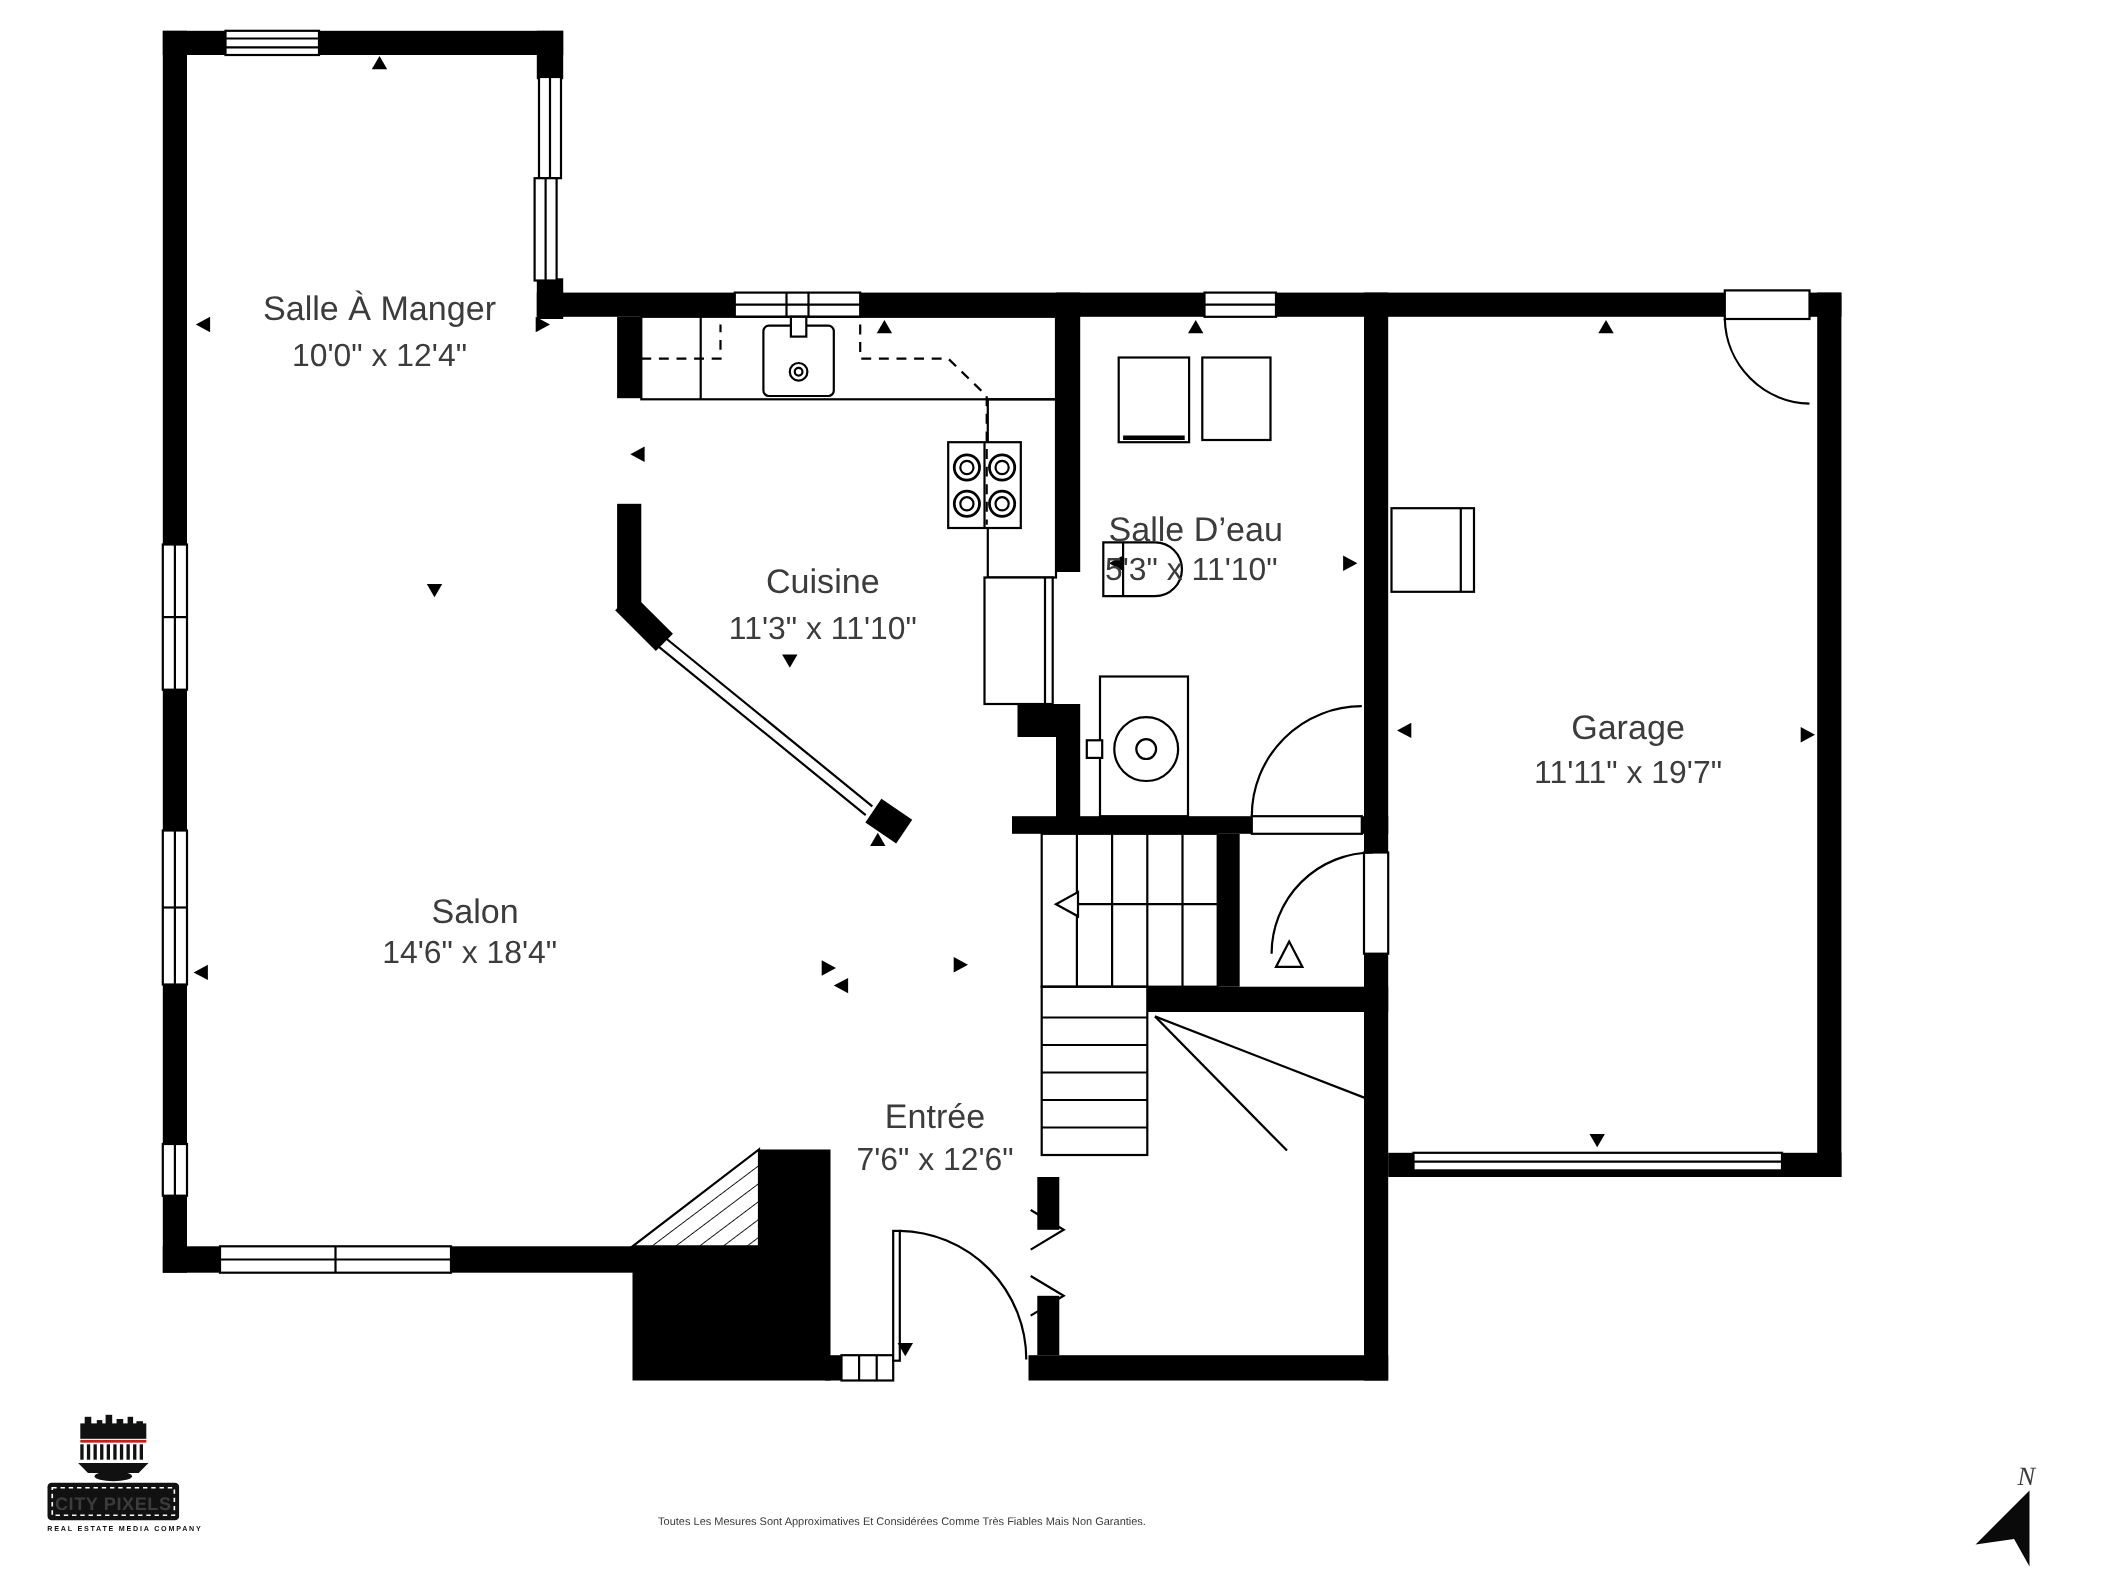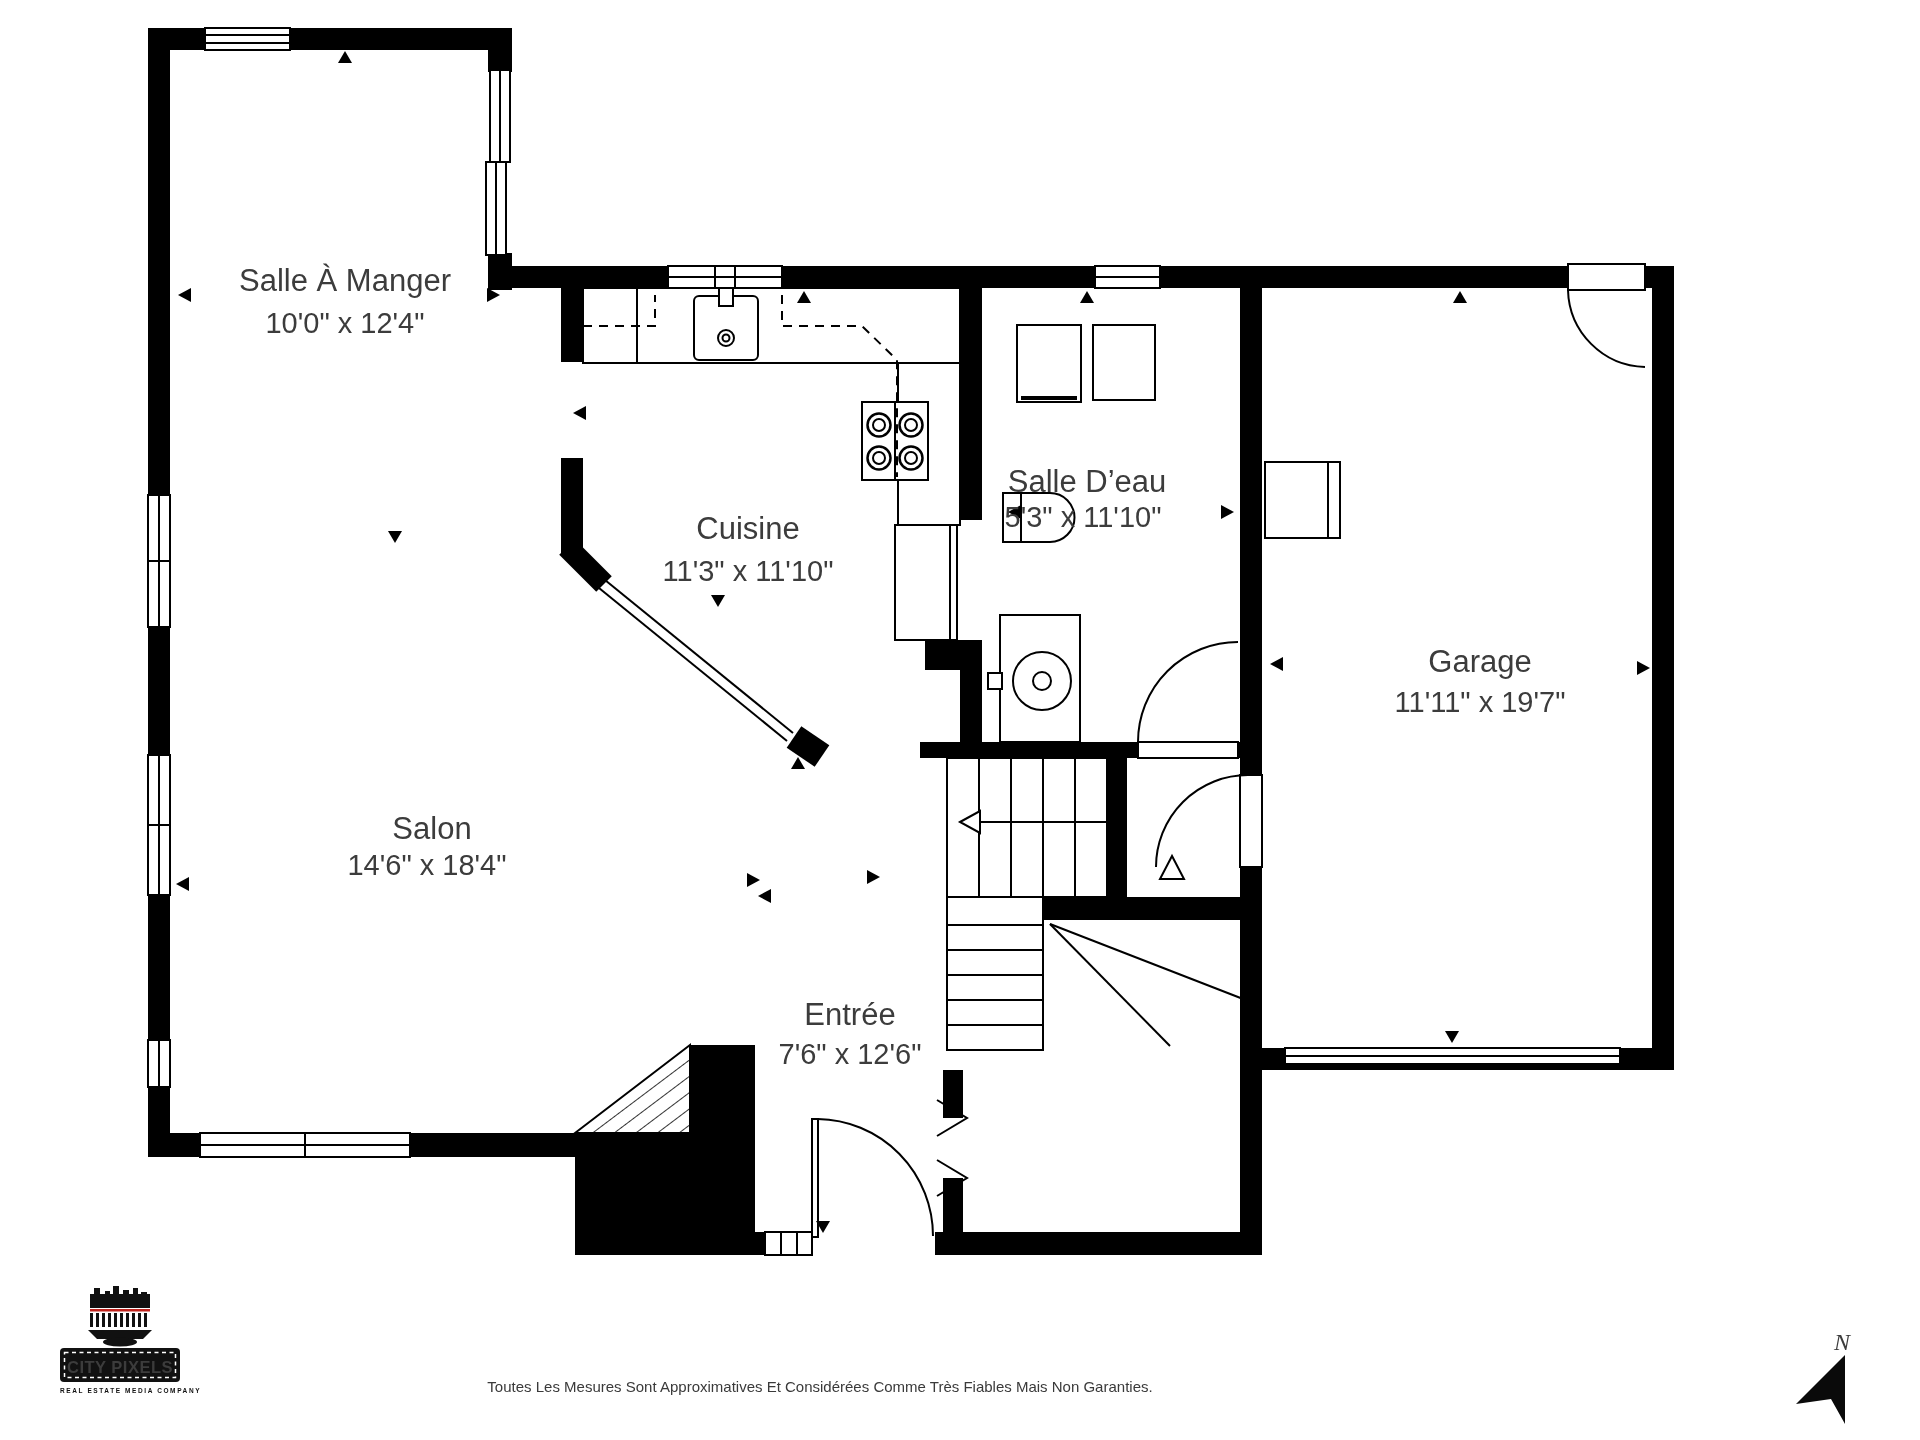--- a/index.html
+++ b/index.html
@@ -2,26 +2,26 @@
 <html><head>
 <meta charset="utf-8">
 <style>
   html,body{margin:0;padding:0;background:#ffffff;}
   body{width:1920px;height:1440px;position:relative;font-family:"Liberation Sans",sans-serif;overflow:hidden;}
   #plan{position:absolute;left:0;top:0;}
   svg text{fill:#3c3c3c;}
   .room-name{font-size:31px;}
   .room-dims{font-size:29px;}
   
-  .logo{position:absolute;left:60px;top:1286px;width:120px;height:118px;}
+  .logo{position:absolute;left:43px;top:1286px;width:120px;height:118px;}
   .logo .badge-title{font-weight:bold;}
   .logo .tagline{position:absolute;left:0;top:101px;width:120px;text-align:center;
      font-size:6.5px;letter-spacing:1.6px;color:#111;font-weight:bold;white-space:nowrap;}
   .disclaimer{position:absolute;left:0;top:1378px;width:1640px;text-align:center;
-     font-size:15px;color:#3a3a3a;}
+     font-size:10px;color:#3a3a3a;}
   .compass{position:absolute;left:1790px;top:1322px;width:80px;height:110px;}
 </style>
 </head>
 <body>
 
 <svg id="plan" width="1920" height="1440" viewBox="0 0 1920 1440">
   <defs>
     <pattern id="hatch" width="13" height="13" patternUnits="userSpaceOnUse" patternTransform="rotate(-37)">
       <line x1="0" y1="0" x2="13" y2="0" stroke="#000" stroke-width="1.6"></line>
     </pattern>

